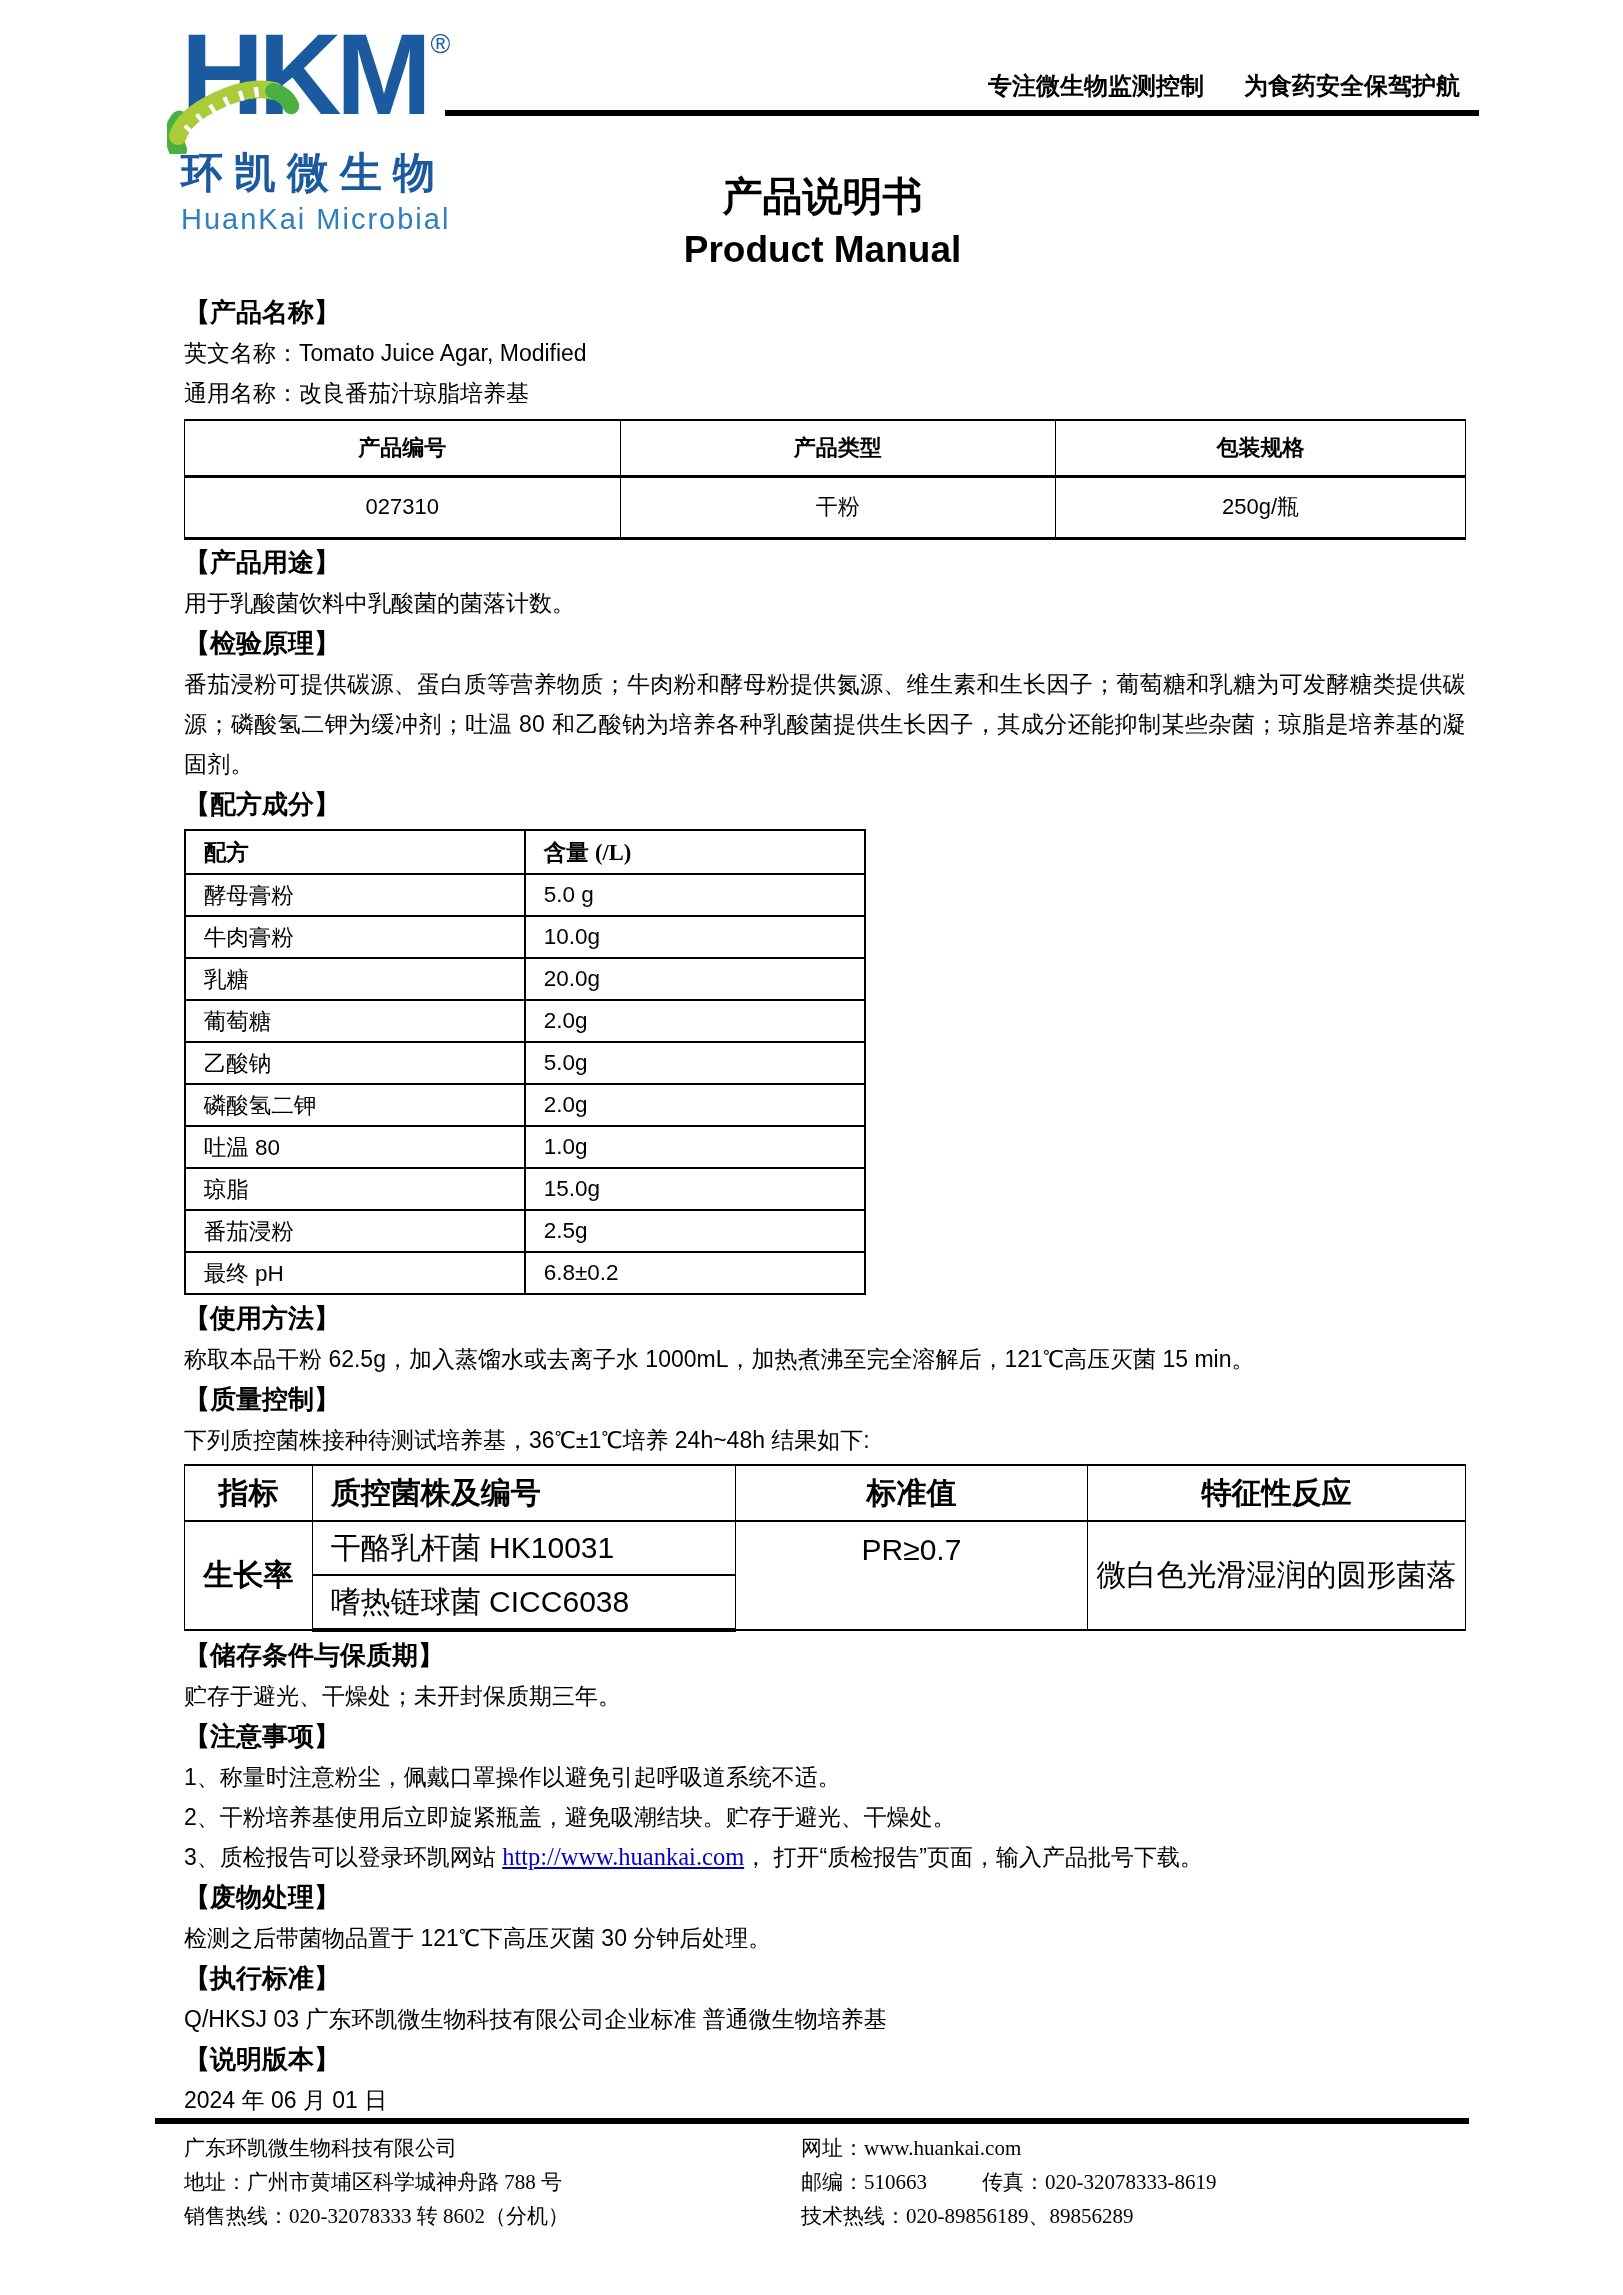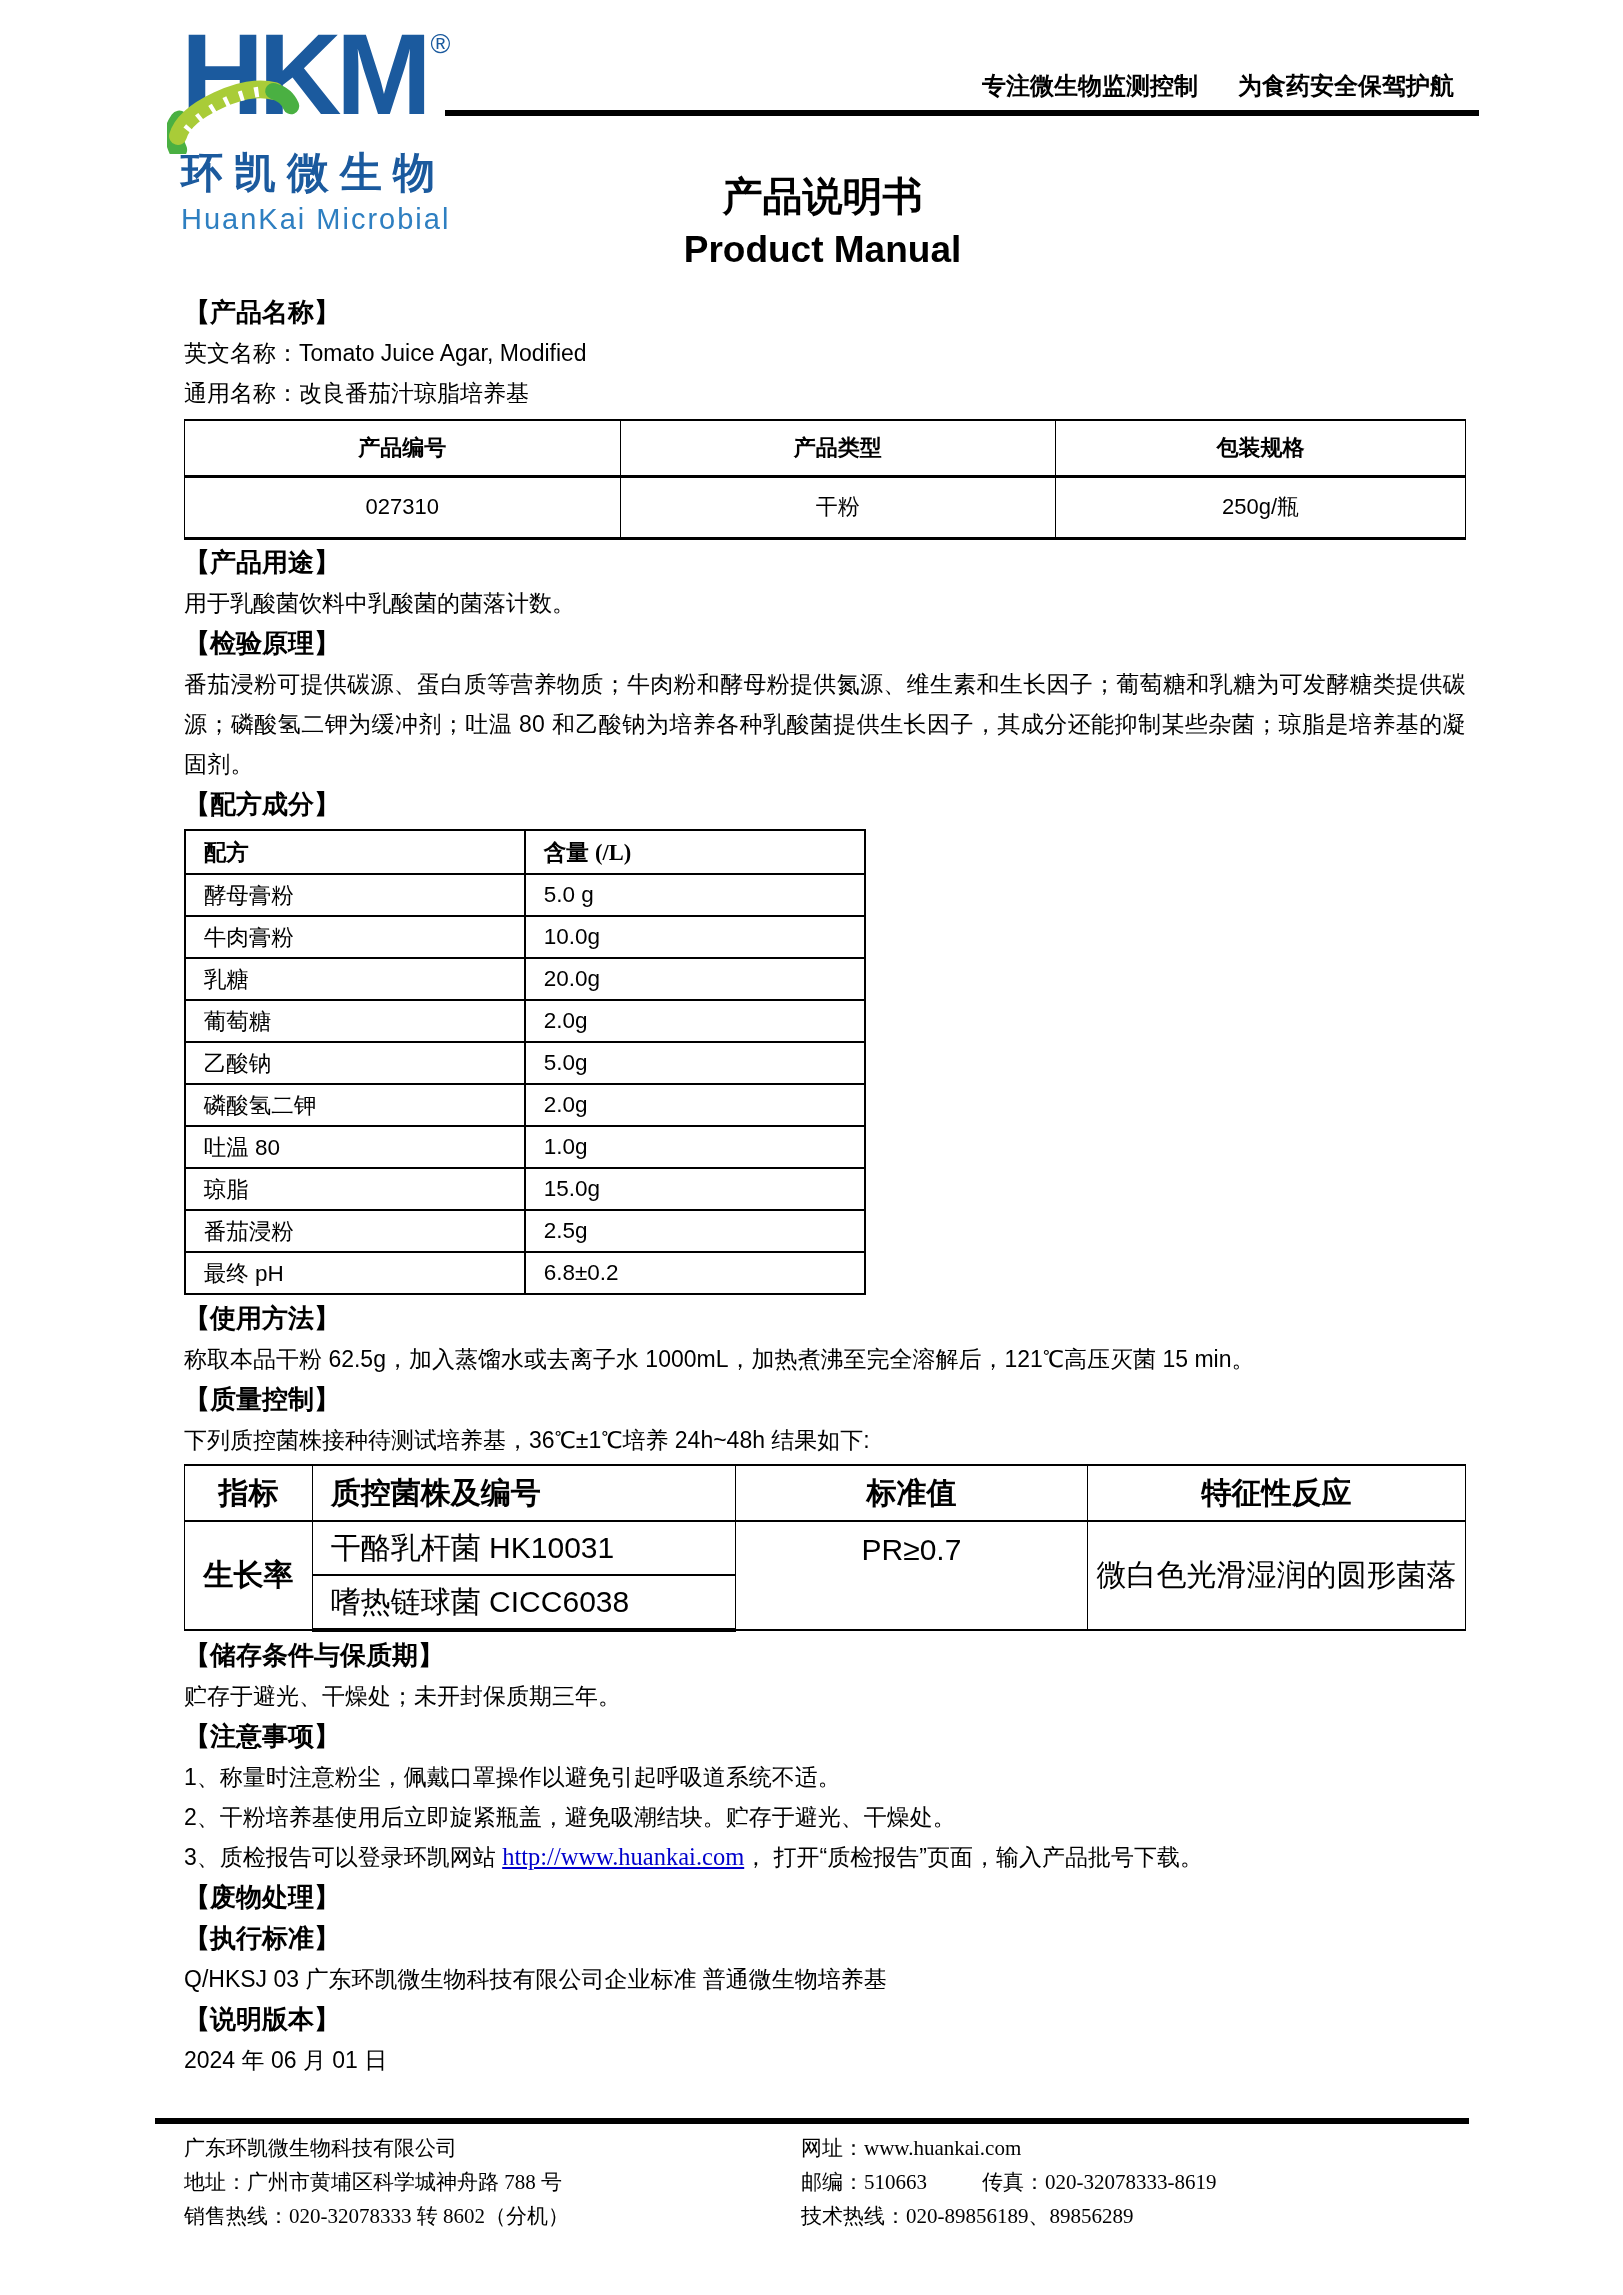--- a/index.html
+++ b/index.html
@@ -14,21 +14,21 @@
   .logo-mark { position:relative; height:115px; }
   .logo-hkm {
     font-size:115px; line-height:102px; font-weight:800; color:#1b5a9e;
     letter-spacing:-5.5px; font-family:"Liberation Sans",sans-serif;
   }
   .logo-reg { font-size:27px; font-weight:400; color:#1b5a9e; vertical-align:61px; letter-spacing:0; margin-left:4.1px;}
   .logo-dna { position:absolute; left:-13.6px; top:42px; pointer-events:none; }
   .logo-zh { color:#1b5a9e; font-size:42px; font-weight:700; letter-spacing:11px; margin-top:6.8px; white-space:nowrap; }
   .logo-en { color:#2e7fc1; font-size:29px; letter-spacing:2px; margin-top:2.7px; white-space:nowrap; }
 
-  .slogan { position:absolute; top:70px; right:169px; font-size:24px; font-weight:700; white-space:nowrap; }
+  .slogan { position:absolute; top:70px; right:163px; font-size:24px; font-weight:700; white-space:nowrap; }
   .slogan-gap { display:inline-block; width:40px; }
   .header-rule { position:absolute; top:110px; left:445px; width:1034px; height:5.5px; background:#000; }
 
   
   .title-block { position:absolute; top:172px; left:11px; width:100%; text-align:center; }
   .title-zh { font-size:40px; font-weight:700; line-height:48px; }
   .title-en { font-size:37px; font-weight:700; line-height:44px; margin-top:8.2px; }
 
   
   .content { position:absolute; left:184px; top:292px; width:1282px; }
@@ -216,20 +216,21 @@
     <div class="body-line">贮存于避光、干燥处；未开封保质期三年。</div>
 
     <div class="sec-heading">【注意事项】</div>
     <div class="body-line">1、称量时注意粉尘，佩戴口罩操作以避免引起呼吸道系统不适。</div>
     <div class="body-line">2、干粉培养基使用后立即旋紧瓶盖，避免吸潮结块。贮存于避光、干燥处。</div>
     <div class="body-line">
       <span>3、质检报告可以登录环凯网站 </span><a href="#" class="link">http://www.huankai.com</a><span>， 打开“质检报告”页面，输入产品批号下载。</span>
     </div>
 
     <div class="sec-heading">【废物处理】</div>
+    <div class="body-line">检测之后带菌物品置于 121℃下高压灭菌 30 分钟后处理。</div>
 
     <div class="sec-heading">【执行标准】</div>
     <div class="body-line">Q/HKSJ 03 广东环凯微生物科技有限公司企业标准 普通微生物培养基</div>
 
     <div class="sec-heading">【说明版本】</div>
     <div class="body-line">2024 年 06 月 01 日</div>
 
   </div>
 
   <div class="footer-rule"></div>

